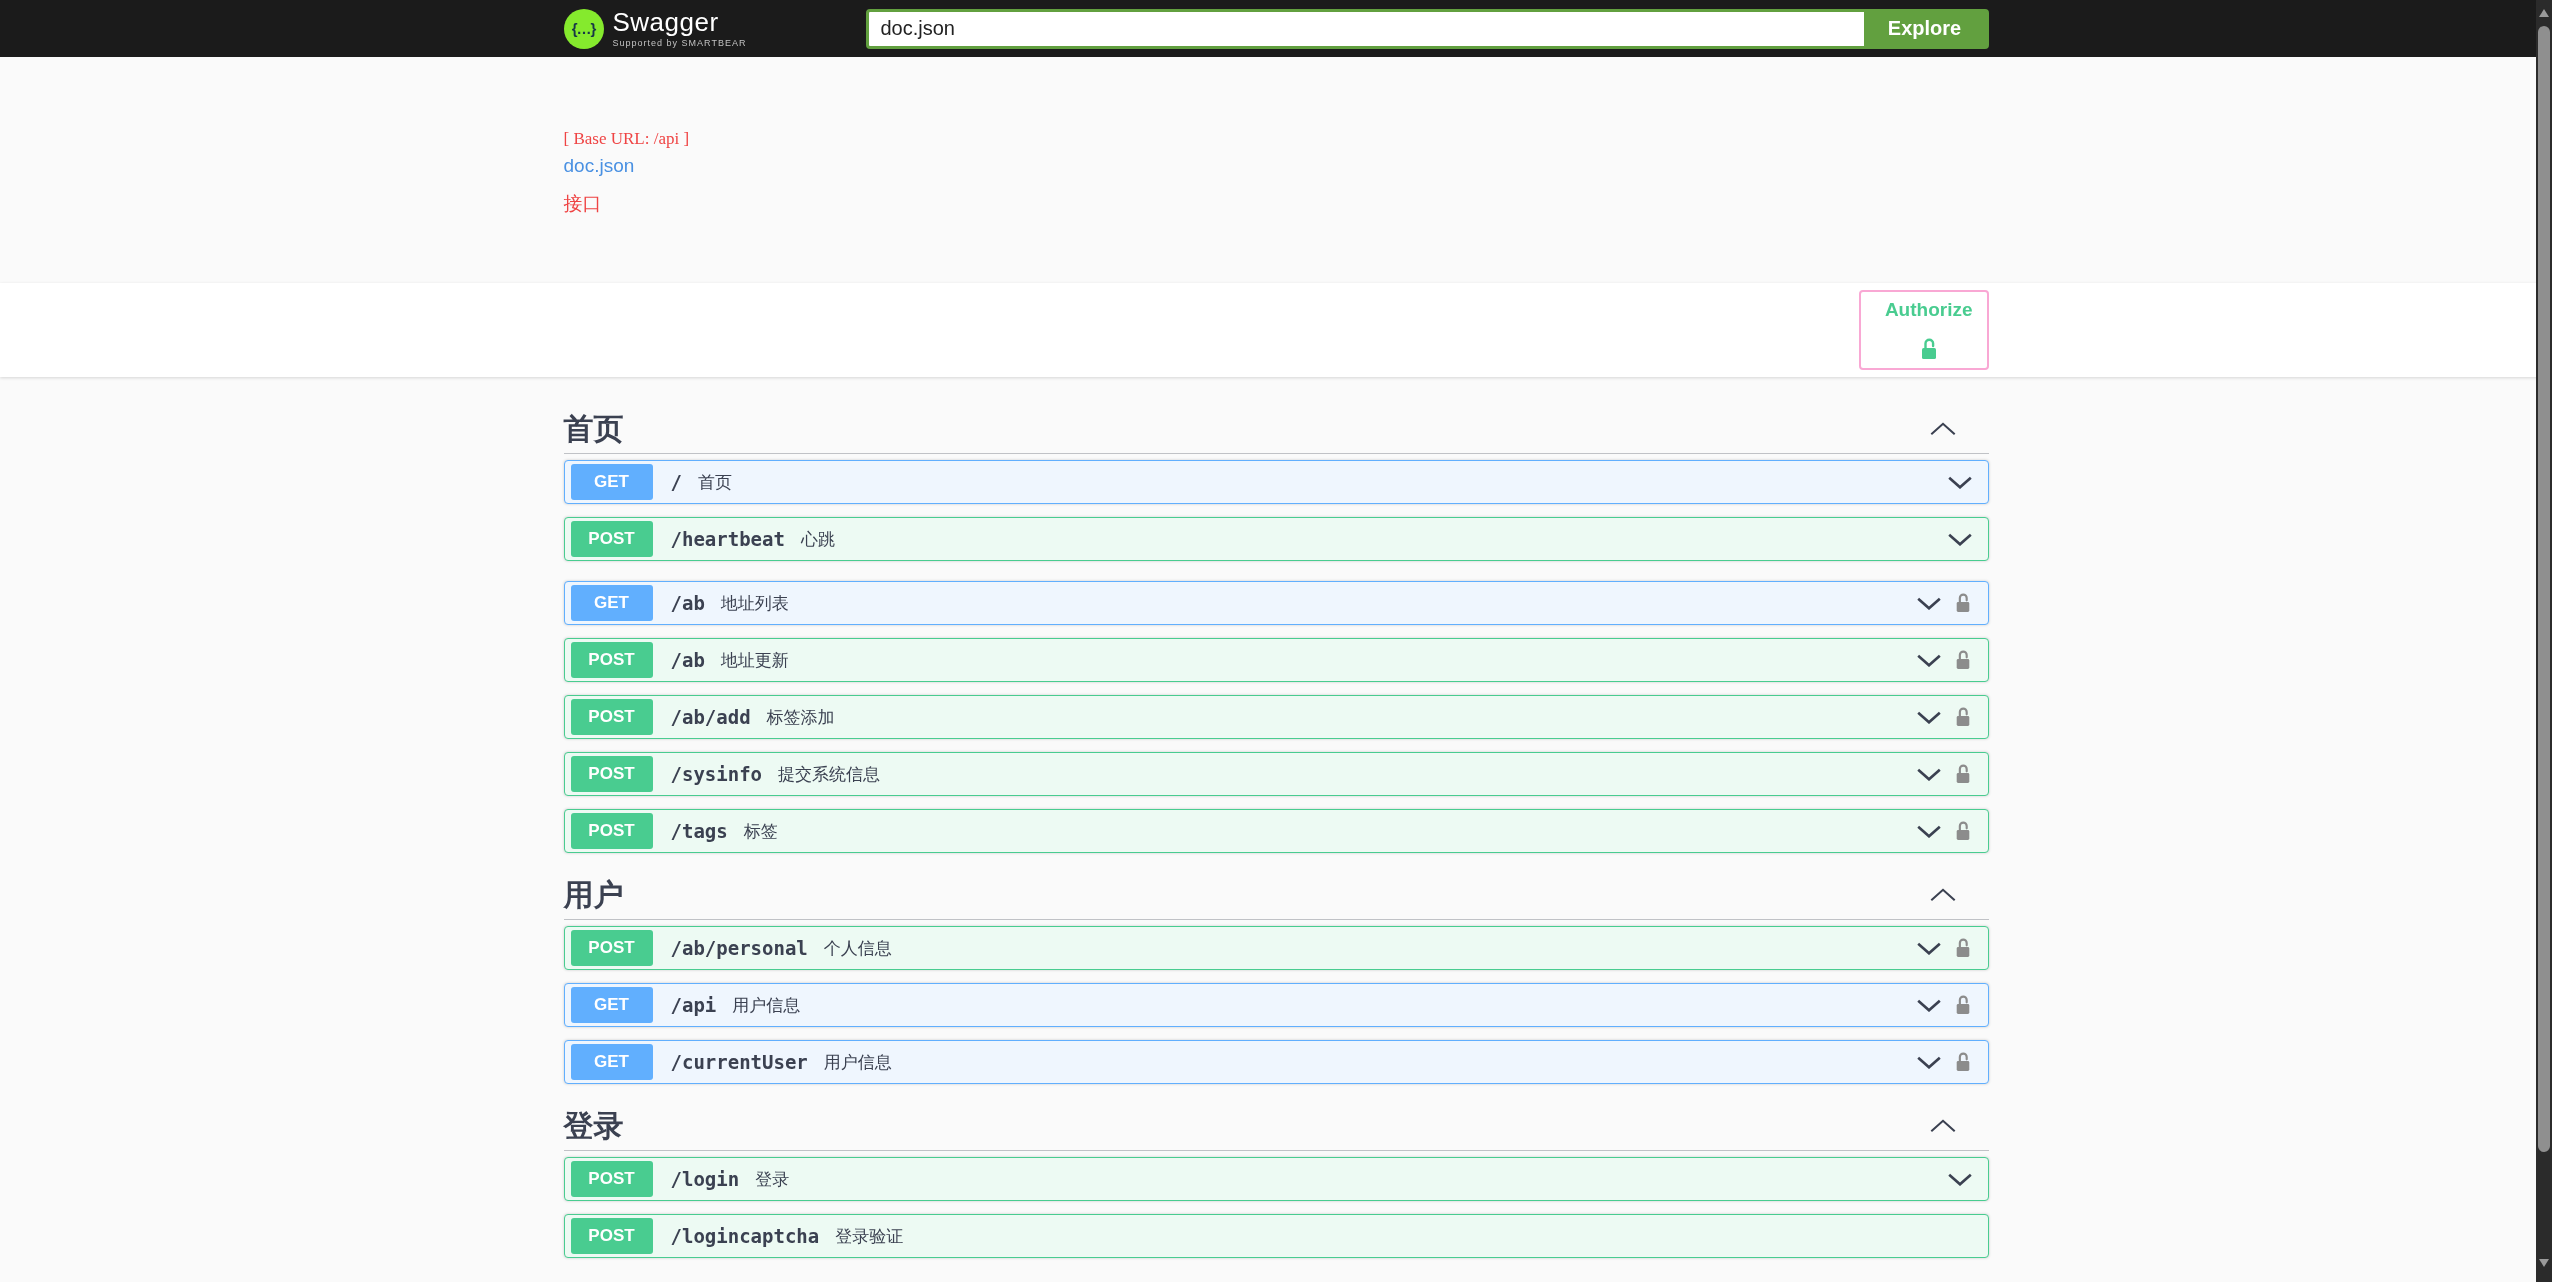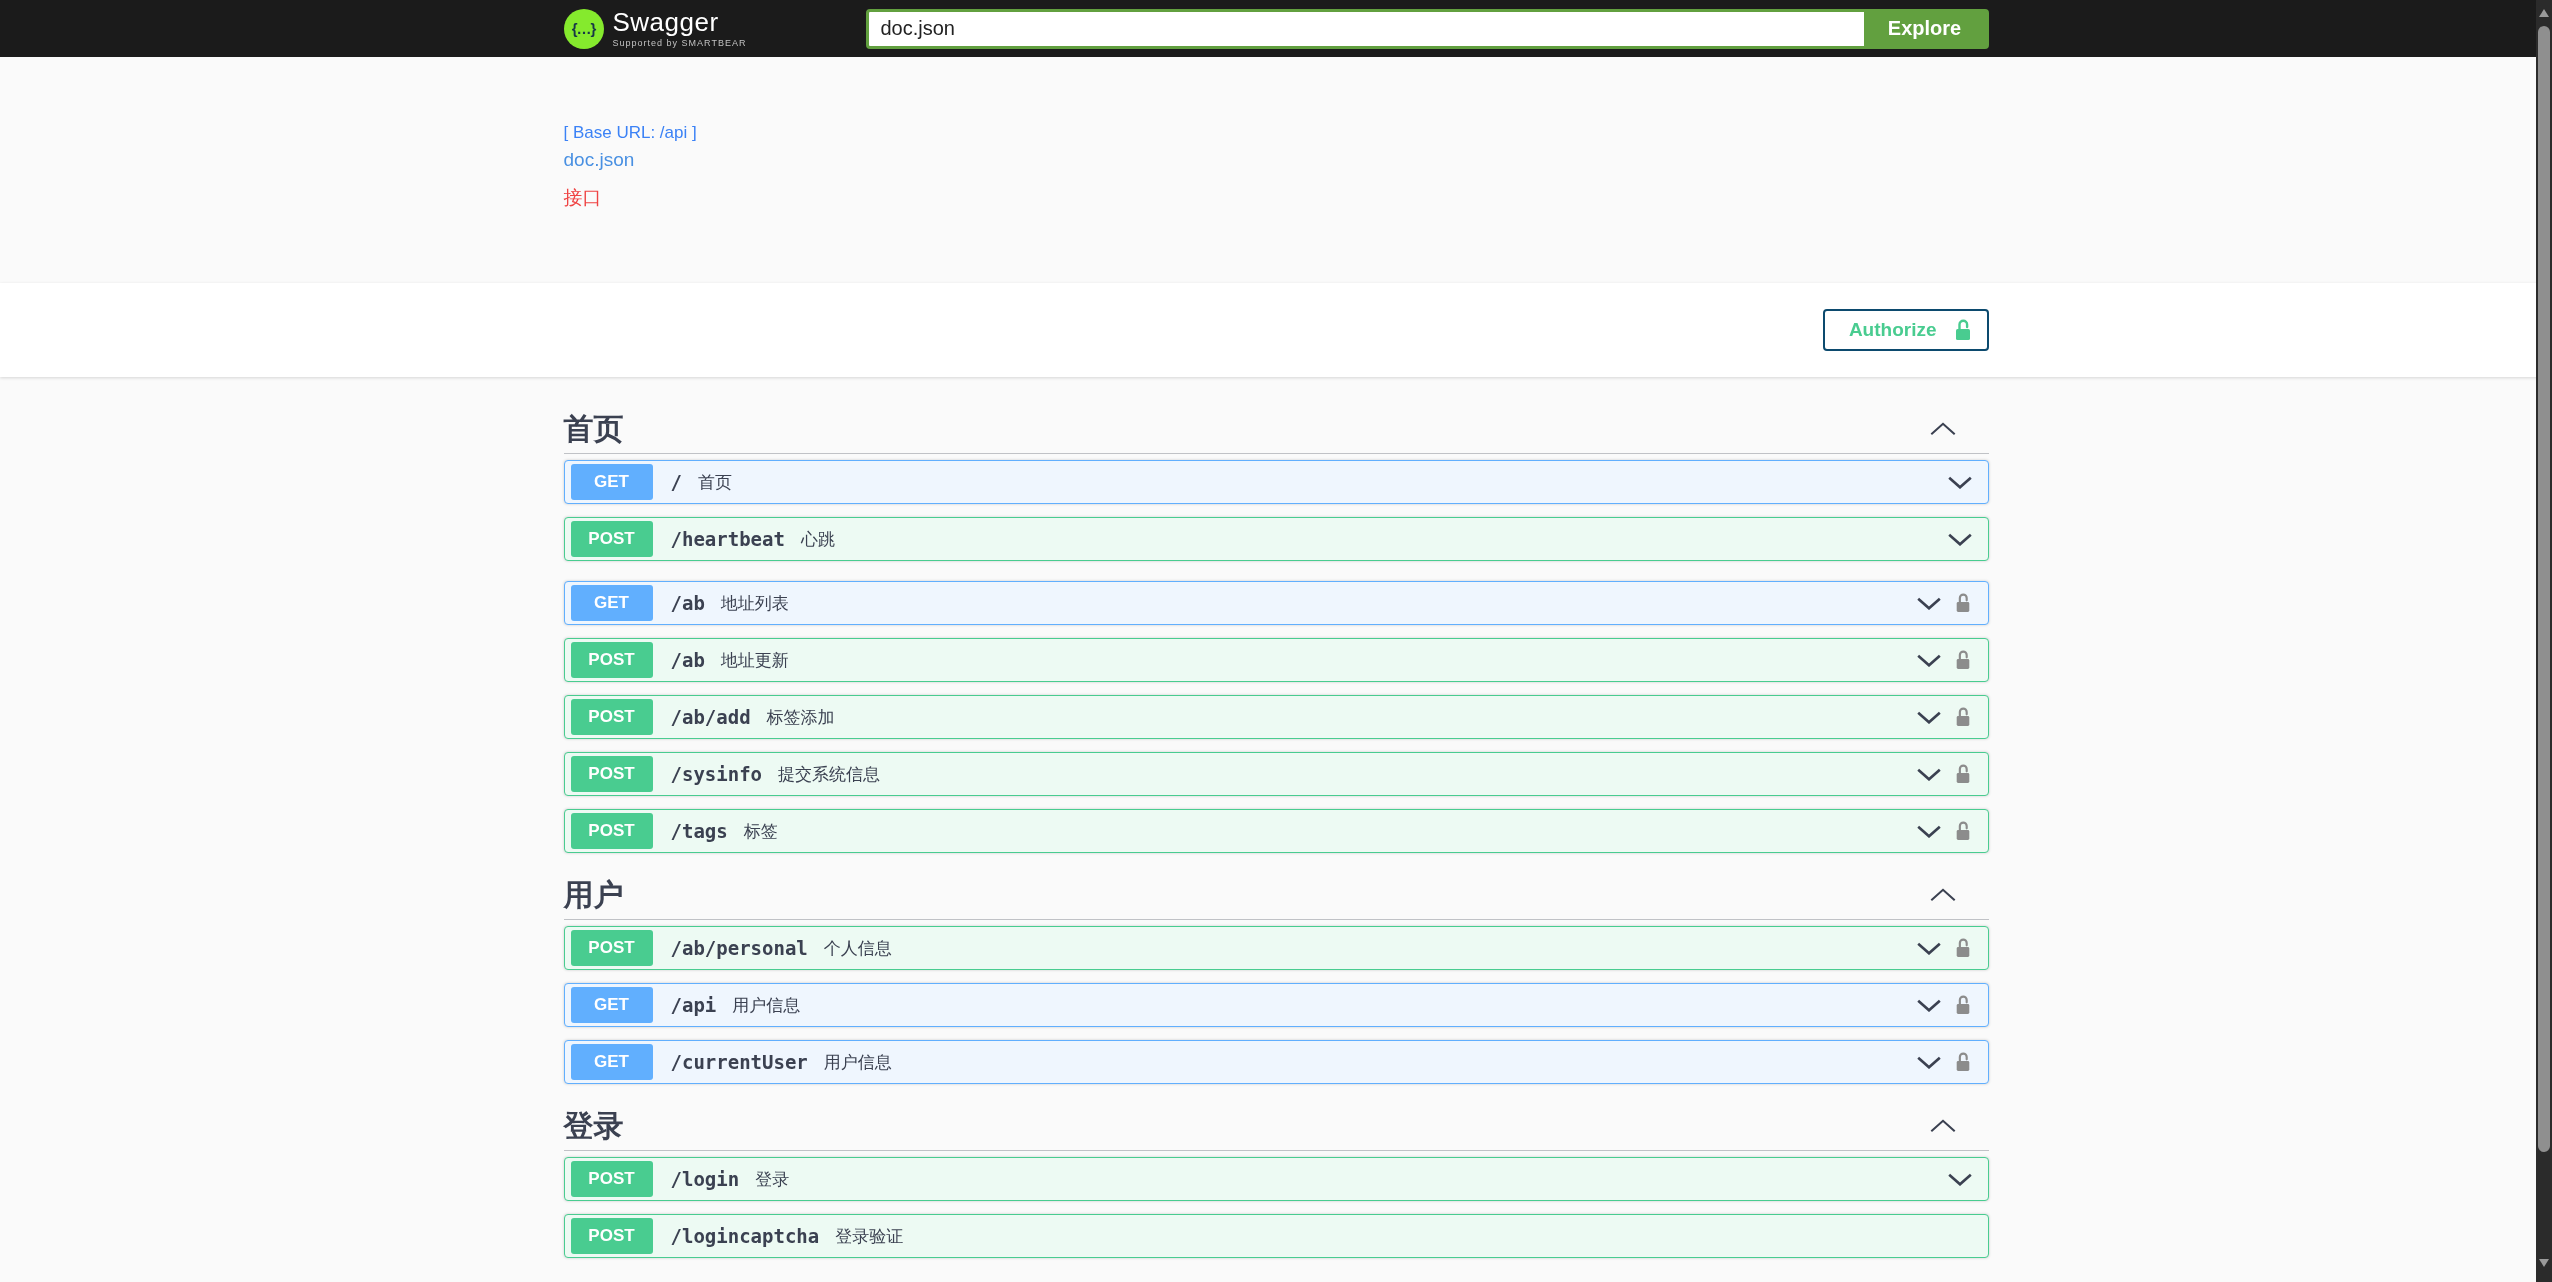--- a/index.html
+++ b/index.html
@@ -26,33 +26,33 @@
     color:#222; font-family:"Liberation Sans","DejaVu Sans",sans-serif; }
   .explore-btn { width:122px; background:#62a03f; color:#fff; border:none;
     font-size:20px; font-weight:700; font-family:"Liberation Sans","DejaVu Sans",sans-serif; cursor:pointer; }
 
   
   .hero { background:#fafafa; height:226px; box-sizing:border-box; padding-top:56px; }
   .page-title { font-size:44px; font-weight:700; margin:0; display:inline; color:#3b4151; }
   .version-badge { display:inline-block; background:#7d8492; color:#fff; font-size:16px;
     font-weight:700; padding:4px 13px; border-radius:50px; vertical-align:top;
     position:relative; top:-8px; margin-left:10px; }
-  .base-url { font-family:Liberation Sans, sans-serif; font-size:17px;
-    margin-top:10px; color:#3b82f6; }
+  .base-url { font-family:Liberation Serif, serif; font-size:17px;
+    margin-top:16px; color:#ef4444; }
   .spec-link { color:#4990e2; font-size:19px; margin-top:6px; display:inline-block;
     text-decoration:none; cursor:pointer; }
   .api-desc { font-size:19px; margin-top:14px; color:#ef4444; }
 
   
   .scheme-container { height:94px; background:#ffffff;
     box-shadow:0 1px 3px 0 rgba(0,0,0,.15); display:flex; align-items:center; }
   .scheme-container .wrap { display:flex; justify-content:flex-end; }
   .authorize-btn { display:flex; align-items:center; gap:16px; background:transparent;
-    border:2px solid #0c4a6e; color:#49cc90; border-radius:4px; padding:7px 14px 7px 24px;
-    font-size:19px; font-weight:700; font-family:"Liberation Sans","DejaVu Sans",sans-serif; cursor:pointer; }
+    border:2px solid #f9a8d4; color:#49cc90; border-radius:4px; padding:7px 14px 7px 24px;
+    font-size:19px; font-weight:700; font-family:"Liberation Sans","DejaVu Sans",sans-serif; cursor:pointer;flex-direction:column; }
 
   
   .content { width:1425px; margin:0 auto; padding-top:30px; }
   .section:not(:first-child) { margin-top:20px; }
   .opblock-tag { display:flex; align-items:center; justify-content:space-between;
     padding:6px 33px 8px 0; border-bottom:1px solid rgba(59,65,81,.3);
     margin-bottom:6px; cursor:pointer; }
   .opblock-tag h3 { font-size:30px; line-height:32px; margin:0; font-weight:700; color:#3b4151; }
   .opblock { height:44px; margin-bottom:13px; border-radius:4px; display:flex; align-items:center;
     padding:0 16px 0 6px; box-sizing:border-box; box-shadow:0 0 3px rgba(0,0,0,.19); cursor:pointer; }

